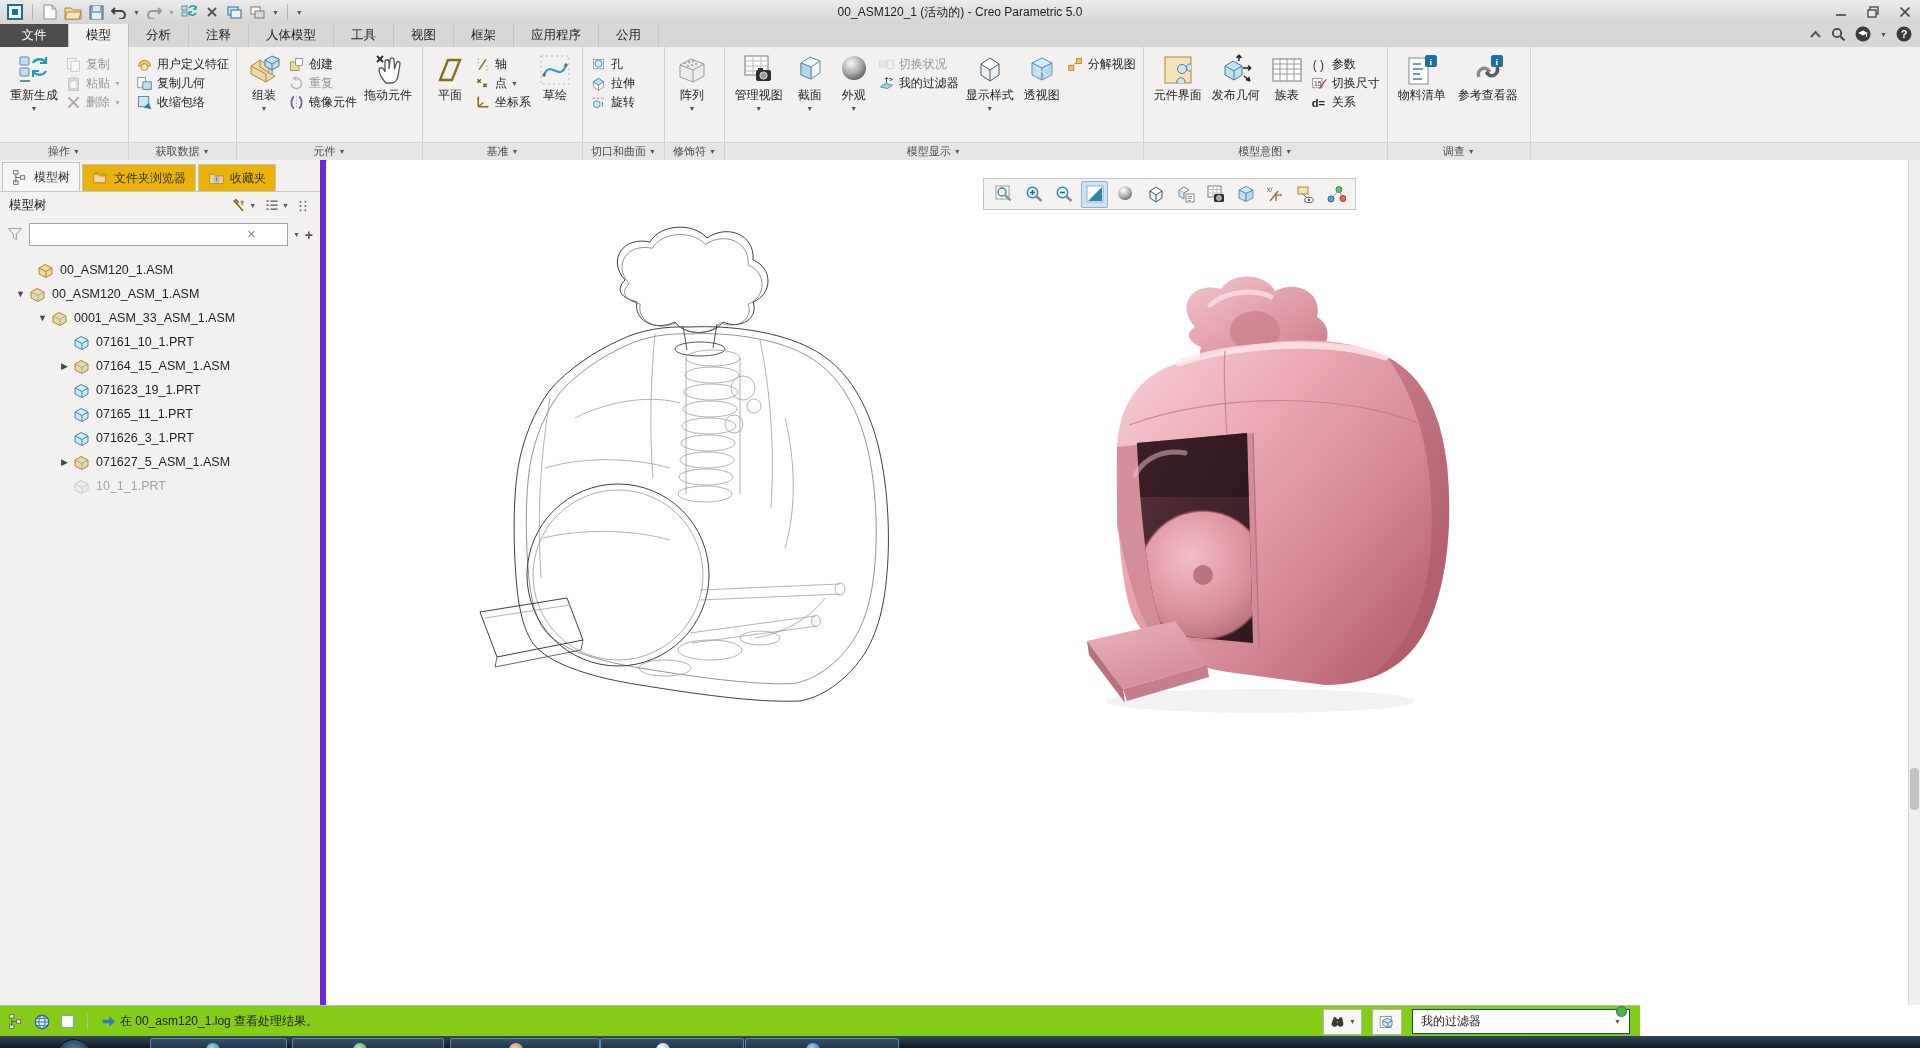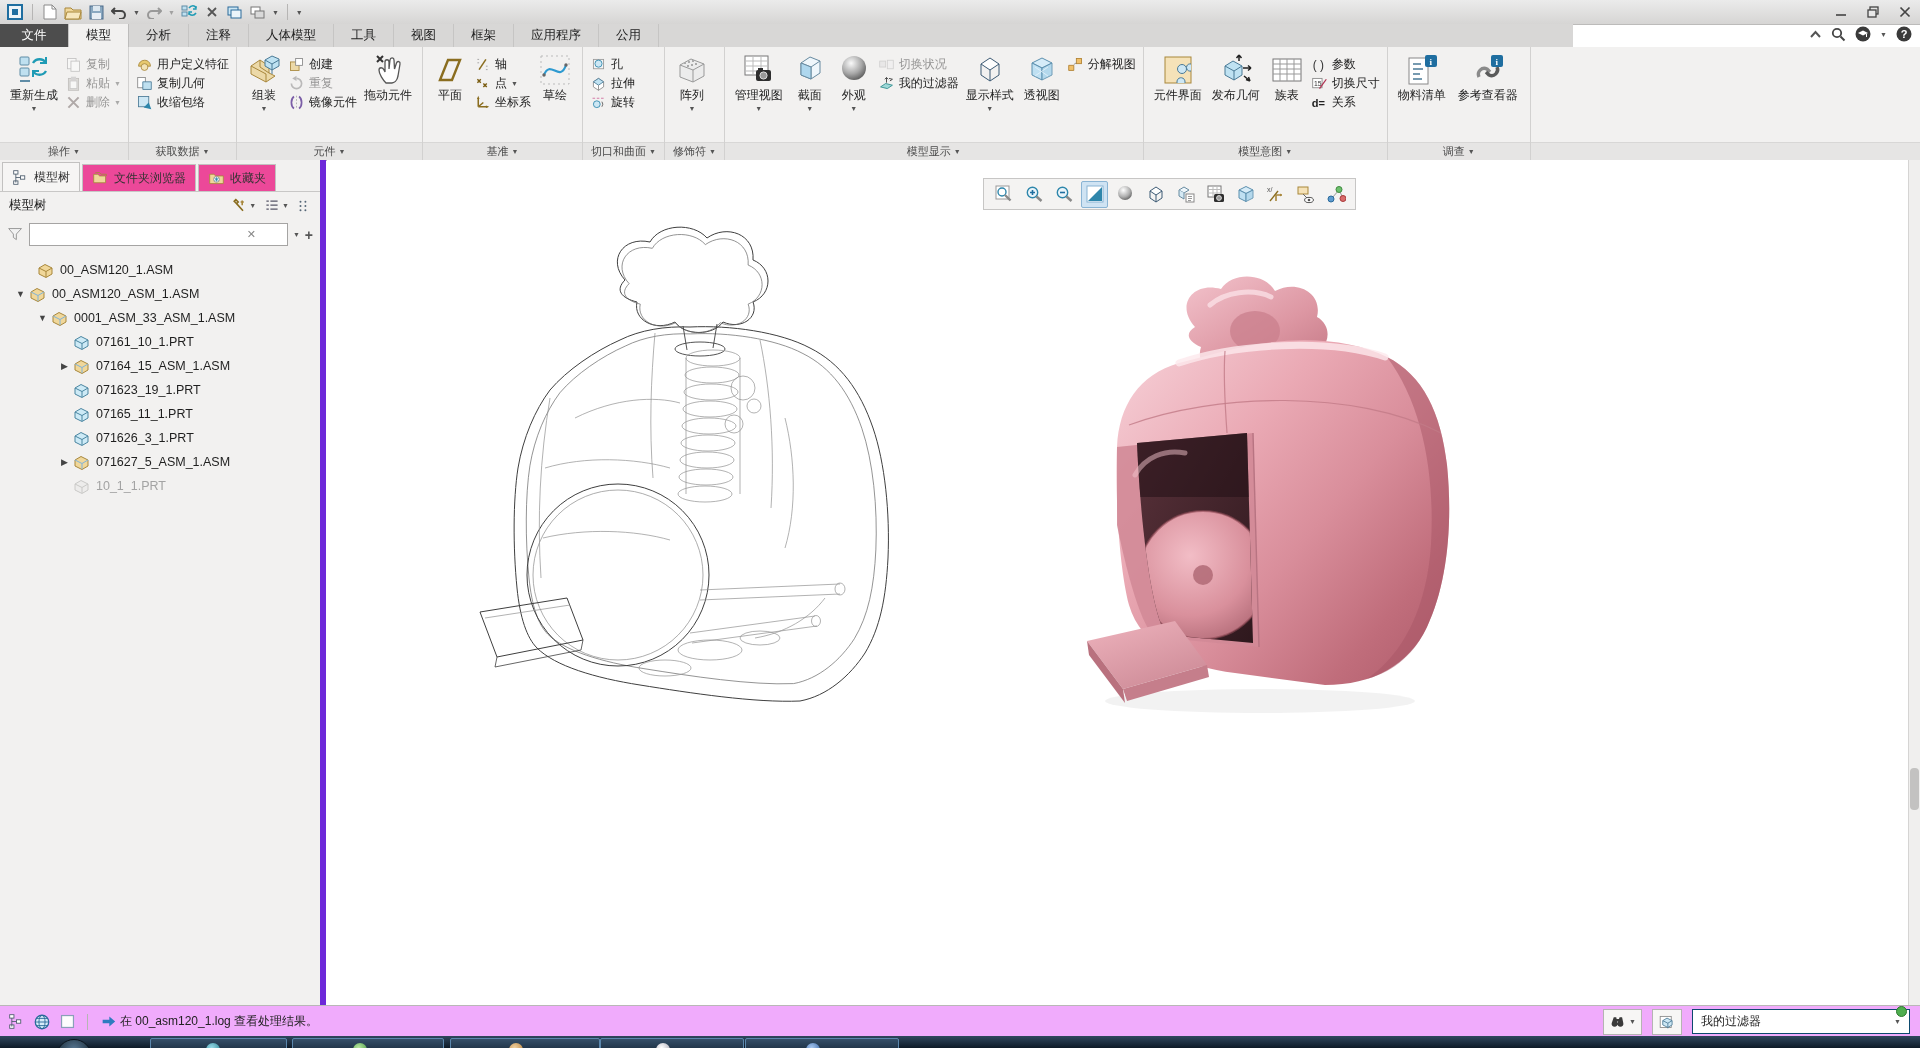--- a/index.html
+++ b/index.html
@@ -11,21 +11,21 @@
   .titlebar{position:absolute;left:0;top:0;width:1920px;height:24px;
     background:linear-gradient(#ebebeb,#d6d5d4);border-bottom:1px solid #bcbbba;
     display:flex;align-items:center;font-size:12px;color:#333}
   .qat{display:flex;align-items:center;gap:5px;padding-left:6px}
   .qat .qbtn{width:18px;height:18px;display:flex;align-items:center;justify-content:center}
   .vsep{width:1px;height:16px;background:#b6b5b4;margin:0 3px}
   .win-title{position:absolute;left:0;right:0;text-align:center;pointer-events:none;color:#222}
   .winctl{position:absolute;right:6px;top:0;height:24px;display:flex;align-items:center;gap:14px}
   .winctl span{width:18px;height:16px;display:flex;align-items:center;justify-content:center;color:#444}
   
-  .tabrow{position:absolute;left:0;top:24px;width:1573px;height:23px;background:#d8d7d6;display:flex}
+  .tabrow{position:absolute;left:0;top:24px;width:1920px;height:23px;background:#d8d7d6;display:flex}
   .mtab{height:23px;line-height:23px;padding:0 17px;font-size:12.5px;color:#222;
     border-right:1px solid #c6c5c4;white-space:nowrap}
   .mtab.file{background:#4d4d4d;color:#fff;min-width:34px;text-align:center}
   .mtab.active{background:#f2f1f0;border-right:1px solid #bdbcbb}
   .ribtopicons{position:absolute;right:8px;top:26px;display:flex;align-items:center;gap:9px}
   
   .ribbon{position:absolute;left:0;top:47px;width:1920px;height:113px;background:#f2f1f0;
     border-bottom:1px solid #b3b2b1;display:flex}
   .rgroup{display:flex;flex-direction:column;border-right:1px solid #d2d1d0}
   .g-body{height:95px;display:flex;align-items:stretch;padding:2px 5px 0 5px}
@@ -39,21 +39,21 @@
   .col-sm{display:flex;flex-direction:column;padding:6px 2px 0 2px}
   .btn-sm{display:flex;align-items:center;gap:4px;font-size:12px;color:#1e1e1e;height:19px;white-space:nowrap}
   .ic16{width:17px;height:17px;flex:0 0 auto}
   .disabled{opacity:.45;filter:grayscale(.9)}
   .rfill{flex:1;display:flex;flex-direction:column;border-right:none}
   
   .navigator{position:absolute;left:0;top:160px;width:326px;height:845px;background:#f2f1f0;
     border-right:6px solid #6d28d9;box-sizing:border-box}
   .navtabs{display:flex;align-items:flex-end;height:31px;padding-left:2px;border-bottom:1px solid #c8c7c6}
   .ntab{display:flex;align-items:center;gap:5px;height:26px;padding:0 9px;font-size:12px;color:#333;
-    background:#ec4899;border:1px solid #c2c1c0;border-bottom:none;margin-right:2px;white-space:nowrap}
+    background:#eab308;border:1px solid #c2c1c0;border-bottom:none;margin-right:2px;white-space:nowrap}
   .ntab.active{background:#f6f5f4;height:28px}
   .navheader{height:27px;display:flex;align-items:center;padding:0 9px;font-size:12.5px;color:#222}
   .navheader .sp{flex:1}
   .hicon{display:flex;align-items:center;gap:2px;margin-left:8px}
   .navfilter{height:31px;display:flex;align-items:center;gap:5px;padding:0 7px}
   .navfilter input{flex:1;height:21px;border:1px solid #a5a4a3;background:#fff;font-size:12px;padding:0 18px 0 5px;outline:none}
   .clearx{position:absolute;right:64px;color:#888;font-size:11px}
   .tree{padding-top:8px;font-size:12.5px;color:#1f1f1f}
   .trow{display:flex;align-items:center;height:24px}
   .tarrow{width:17px;text-align:center;font-size:9px;color:#444;flex:0 0 auto}
@@ -62,21 +62,21 @@
   .trow.dis .ticon{opacity:.45;filter:grayscale(.8)}
   
   .canvas{position:absolute;left:327px;top:160px;width:1593px;height:845px;background:#ffffff;overflow:hidden}
   .gtoolbar{position:absolute;left:656px;top:18px;height:30px;display:flex;align-items:center;gap:5px;
     padding:0 7px;background:#f4f3f2;border:1px solid #c7c6c5}
   .gbtn{width:25px;height:25px;display:flex;align-items:center;justify-content:center;border-radius:2px}
   .gbtn.active{background:#cfe3f3;border:1px solid #8ab4d4}
   .vscroll{position:absolute;right:0;top:0;width:11px;height:845px;background:#f0efee;border-left:1px solid #d5d4d3}
   .vthumb{position:absolute;right:1px;top:608px;width:9px;height:42px;background:#c3c2c1;border-radius:4px}
   
-  .statusbar{position:absolute;left:0;top:1005px;width:1920px;height:31px;background:#f0abfc;
+  .statusbar{position:absolute;left:0;top:1005px;width:1640px;height:31px;background:#84cc16;
     border-top:1px solid #b9b8b7;display:flex;align-items:center;font-size:12px;color:#222}
   .sb-left{display:flex;align-items:center;gap:8px;padding-left:8px}
   .sb-msg{display:flex;align-items:center;gap:4px;margin-left:10px}
   .sb-right{position:absolute;right:10px;display:flex;align-items:center;gap:10px}
   .sb-btn{display:flex;align-items:center;gap:3px;border:1px solid #b5b4b3;background:#f7f6f5;height:24px;padding:0 5px}
   .filtersel{width:200px;height:23px;border:1px solid #0c4a6e;background:#fff;display:flex;align-items:center;
     padding:0 8px;justify-content:space-between}
   .greendot{width:9px;height:9px;border-radius:50%;background:#4fae4f;border:1px solid #2e7a2e;position:absolute;right:2px;top:-4px}
   
   .taskbar{position:absolute;left:0;top:1036px;width:1920px;height:12px;background:linear-gradient(#30475e,#0d1a27);overflow:hidden}
@@ -152,20 +152,21 @@
     <span class="qbtn">
         <svg width="15" height="13" viewBox="0 0 15 13">
           <rect x="1" y="1" width="9" height="7" fill="#fff" stroke="#777"></rect>
           <rect x="5" y="5" width="9" height="7" fill="#d9d9d9" stroke="#777"></rect>
         </svg>
       </span>
     <span class="caret">▼</span>
     <span class="vsep"></span>
     <span class="caret">▼</span>
   </div>
+  <div class="win-title">00_ASM120_1 (活动的) - Creo Parametric 5.0</div>
   <div class="winctl">
     <span>
         <svg width="12" height="12" viewBox="0 0 12 12">
           <path d="M1 9h10" stroke="#444" stroke-width="1.6"></path>
         </svg>
       </span>
     <span>
         <svg width="13" height="12" viewBox="0 0 13 12">
           <rect x="3" y="1" width="8" height="7" fill="none" stroke="#444" stroke-width="1.3"></rect>
           <rect x="1" y="4" width="8" height="7" fill="#e8e8e8" stroke="#444" stroke-width="1.3"></rect>

